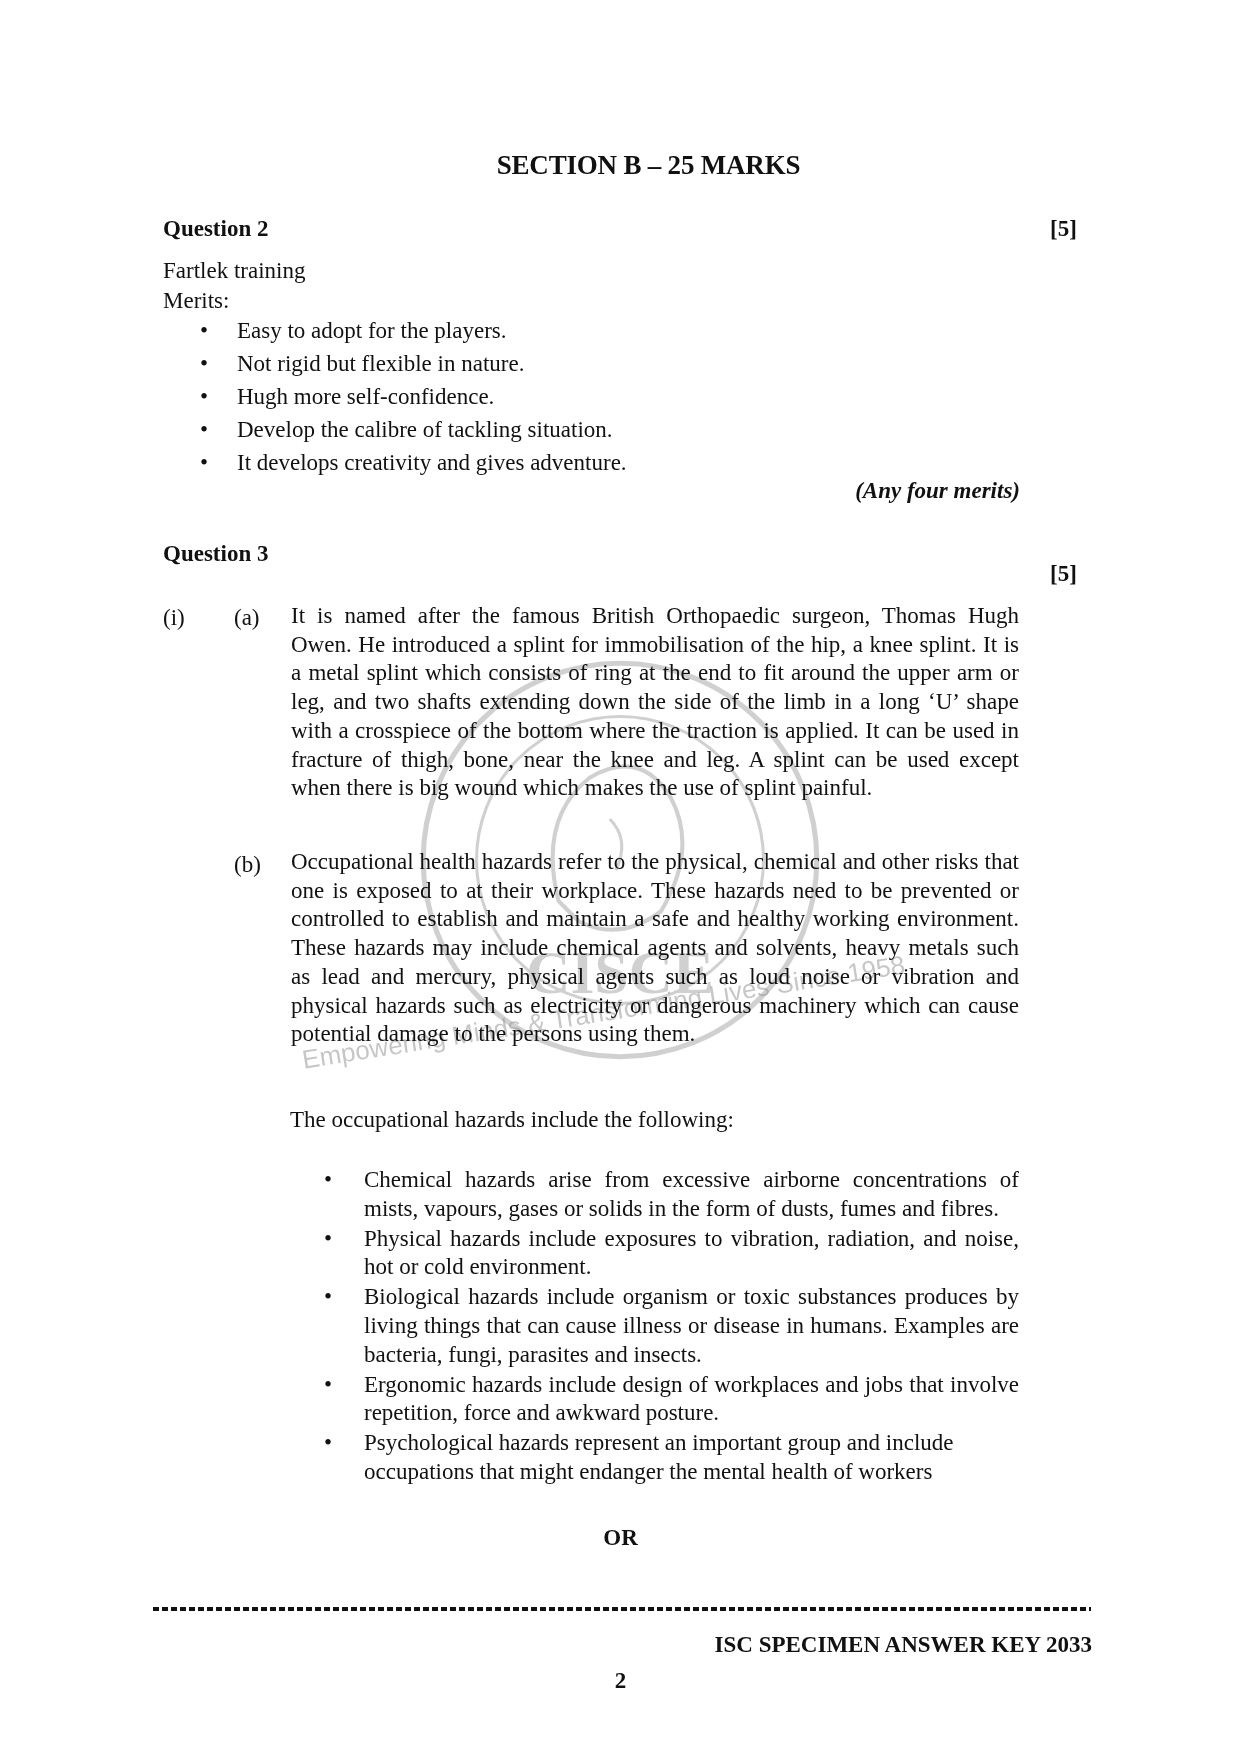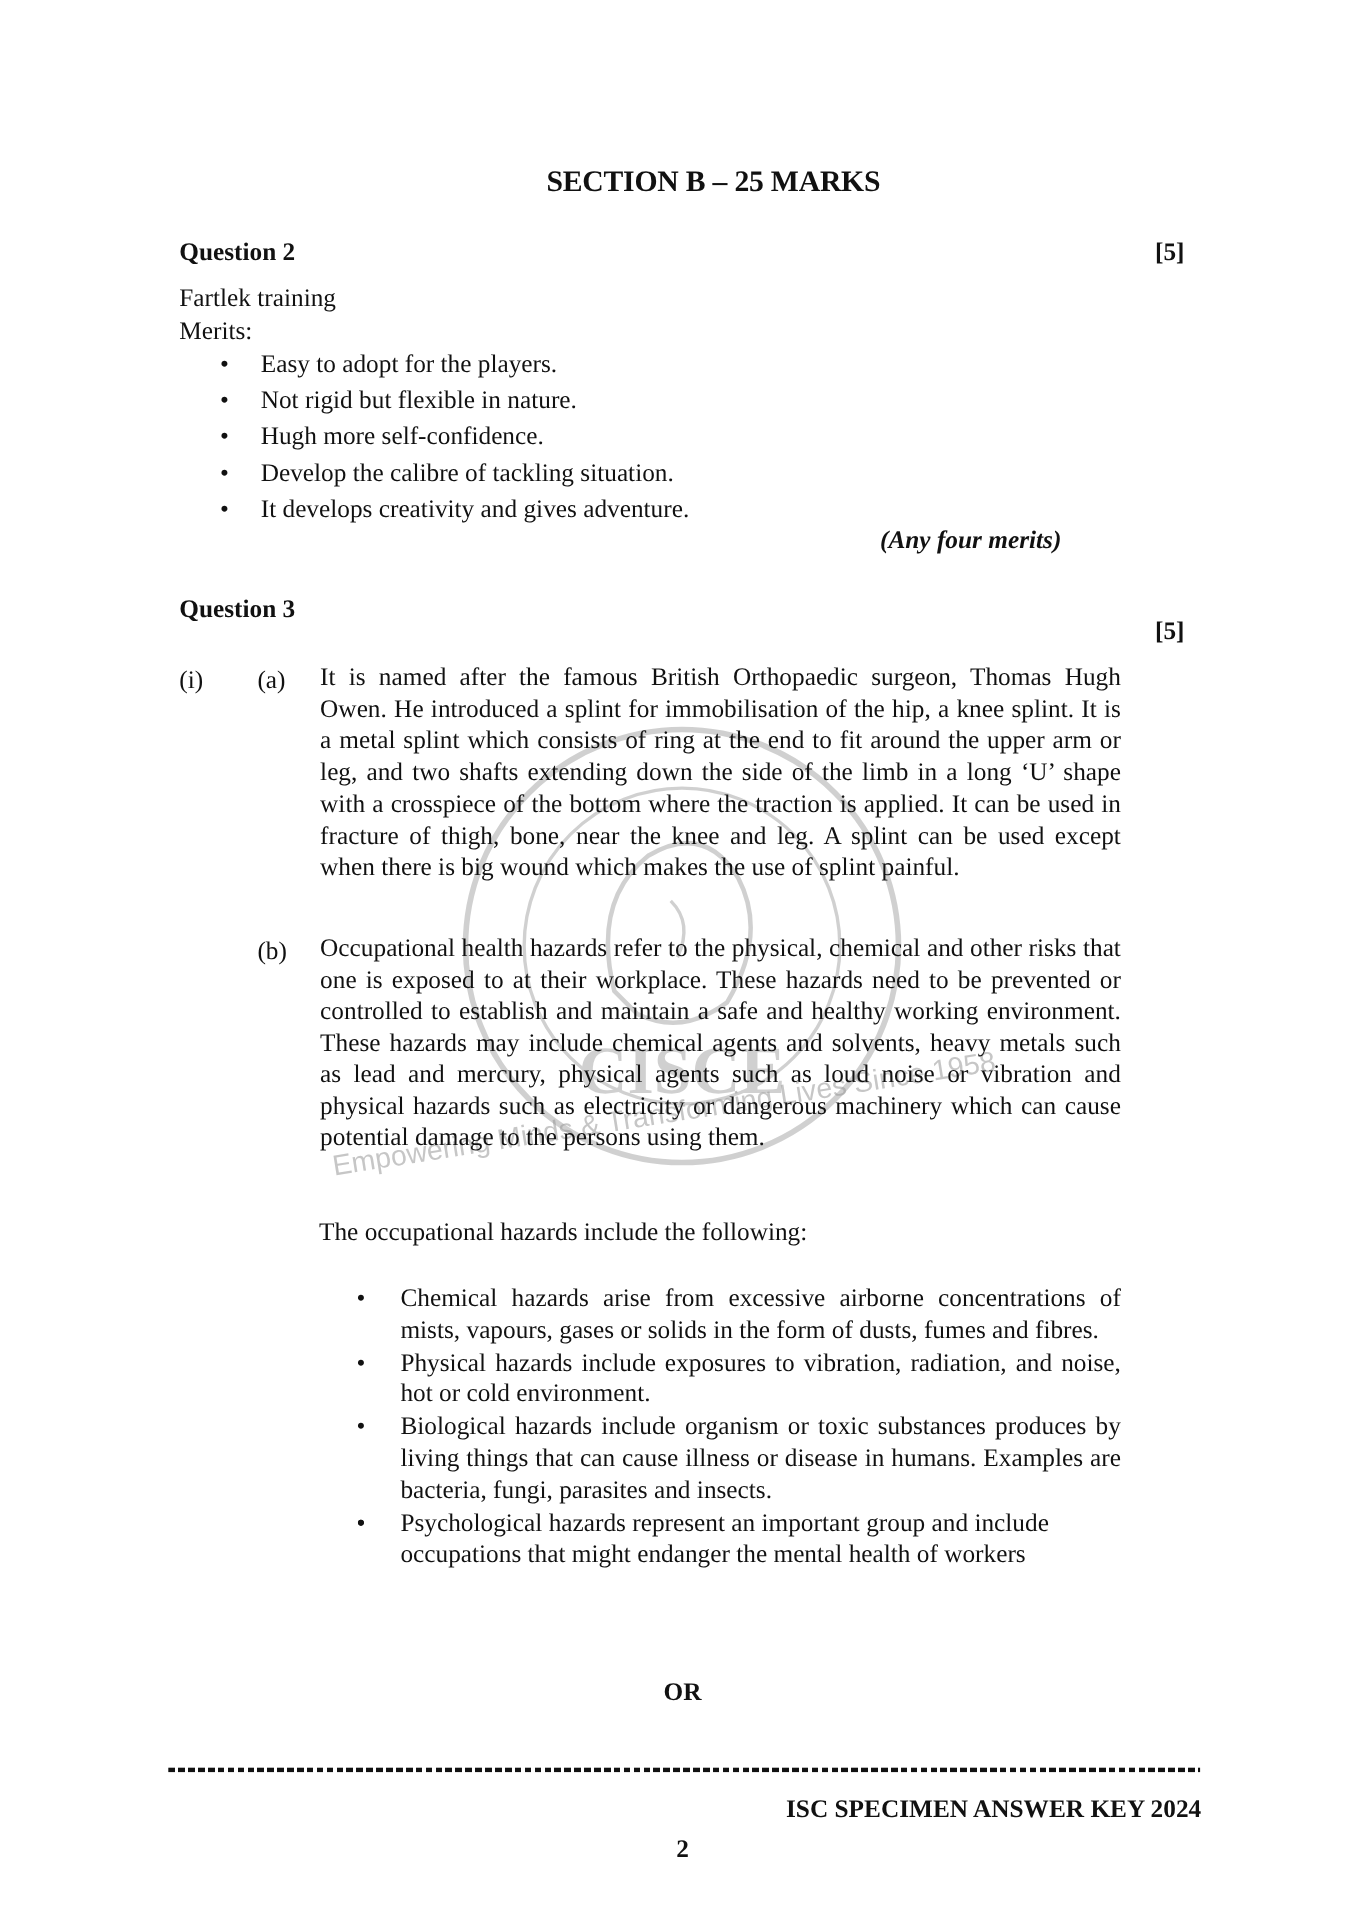--- a/index.html
+++ b/index.html
@@ -6,21 +6,21 @@
   body { width: 1241px; height: 1754px; position: relative; overflow: hidden;
          font-family: "Liberation Serif", "DejaVu Serif", serif; color: #111; }
   .abs { position: absolute; }
   .section-title { left: 0; width: 1241px; top: 150px; text-align: center; font-weight: bold; font-size: 27px; letter-spacing: -0.2px; padding-left: 28px; }
   .q-head { left: 163px; font-weight: bold; font-size: 23px; }
   .q-marks { left: 1050px; font-weight: bold; font-size: 23px; }
   .body-text { font-size: 23px; line-height: 29px; }
   .merit-list { left: 200px; top: 316px; margin: 0; padding: 0; list-style: none; }
   .merit-list li { position: relative; padding-left: 37px; font-size: 23px; height: 33px; line-height: 29px; }
   .bullet { position: absolute; left: 0; top: 0; }
-  .note { left: 800px; width: 220px; text-align: left; top: 478px; font-style: italic; font-weight: bold; font-size: 23px; }
+  .note { left: 800px; width: 220px; text-align: right; top: 478px; font-style: italic; font-weight: bold; font-size: 23px; }
   .label-i { left: 163px; top: 605px; font-size: 23px; }
   .label-a { left: 234px; top: 605px; font-size: 23px; }
   .label-b { left: 234px; top: 852px; font-size: 23px; }
   .para { left: 291px; width: 728px; text-align: justify; font-size: 23px; line-height: 28.7px; }
   .para-a { top: 602px; }
   .para-b { top: 848px; }
   .intro { left: 290px; top: 1107px; font-size: 23px; }
   .hz-list { left: 324px; top: 1166px; width: 695px; margin: 0; padding: 0; list-style: none; }
   .hz-list li { position: relative; padding-left: 40px; font-size: 23px; line-height: 28.8px; text-align: justify; margin-bottom: 1px; }
   .hz-list .bullet { left: 0; }
@@ -69,21 +69,21 @@
 
 <div class="abs label-b">(b)</div>
 <div class="abs para para-b">Occupational health hazards refer to the physical, chemical and other risks that one is exposed to at their workplace. These hazards need to be prevented or controlled to establish and maintain a safe and healthy working environment. These hazards may include chemical agents and solvents, heavy metals such as lead and mercury, physical agents such as loud noise or vibration and physical hazards such as electricity or dangerous machinery which can cause potential damage to the persons using them.</div>
 
 <div class="abs intro">The occupational hazards include the following:</div>
 
 <ul class="abs hz-list">
   <li><span class="bullet">•</span><span>Chemical hazards arise from excessive airborne concentrations of mists, vapours, gases or solids in the form of dusts, fumes and fibres.</span></li>
   <li><span class="bullet">•</span><span>Physical hazards include exposures to vibration, radiation, and noise, hot or cold environment.</span></li>
   <li><span class="bullet">•</span><span>Biological hazards include organism or toxic substances produces by living things that can cause illness or disease in humans. Examples are bacteria, fungi, parasites and insects.</span></li>
-  <li><span class="bullet">•</span></li>
+  <li><span class="bullet">•</span><span>Ergonomic hazards include design of workplaces and jobs that involve repetition, force and awkward posture.</span></li>
   <li style="text-align:left;"><span class="bullet">•</span><span>Psychological hazards represent an important group and include occupations that might endanger the mental health of workers</span></li>
 </ul>
 
 <div class="abs or">OR</div>
 
 <div class="abs dash-line"></div>
-<div class="abs footer-title">ISC SPECIMEN ANSWER KEY 2024</div>
+<div class="abs footer-title">ISC SPECIMEN ANSWER KEY 2033</div>
 <div class="abs page-no">2</div>
 
 </body></html>

